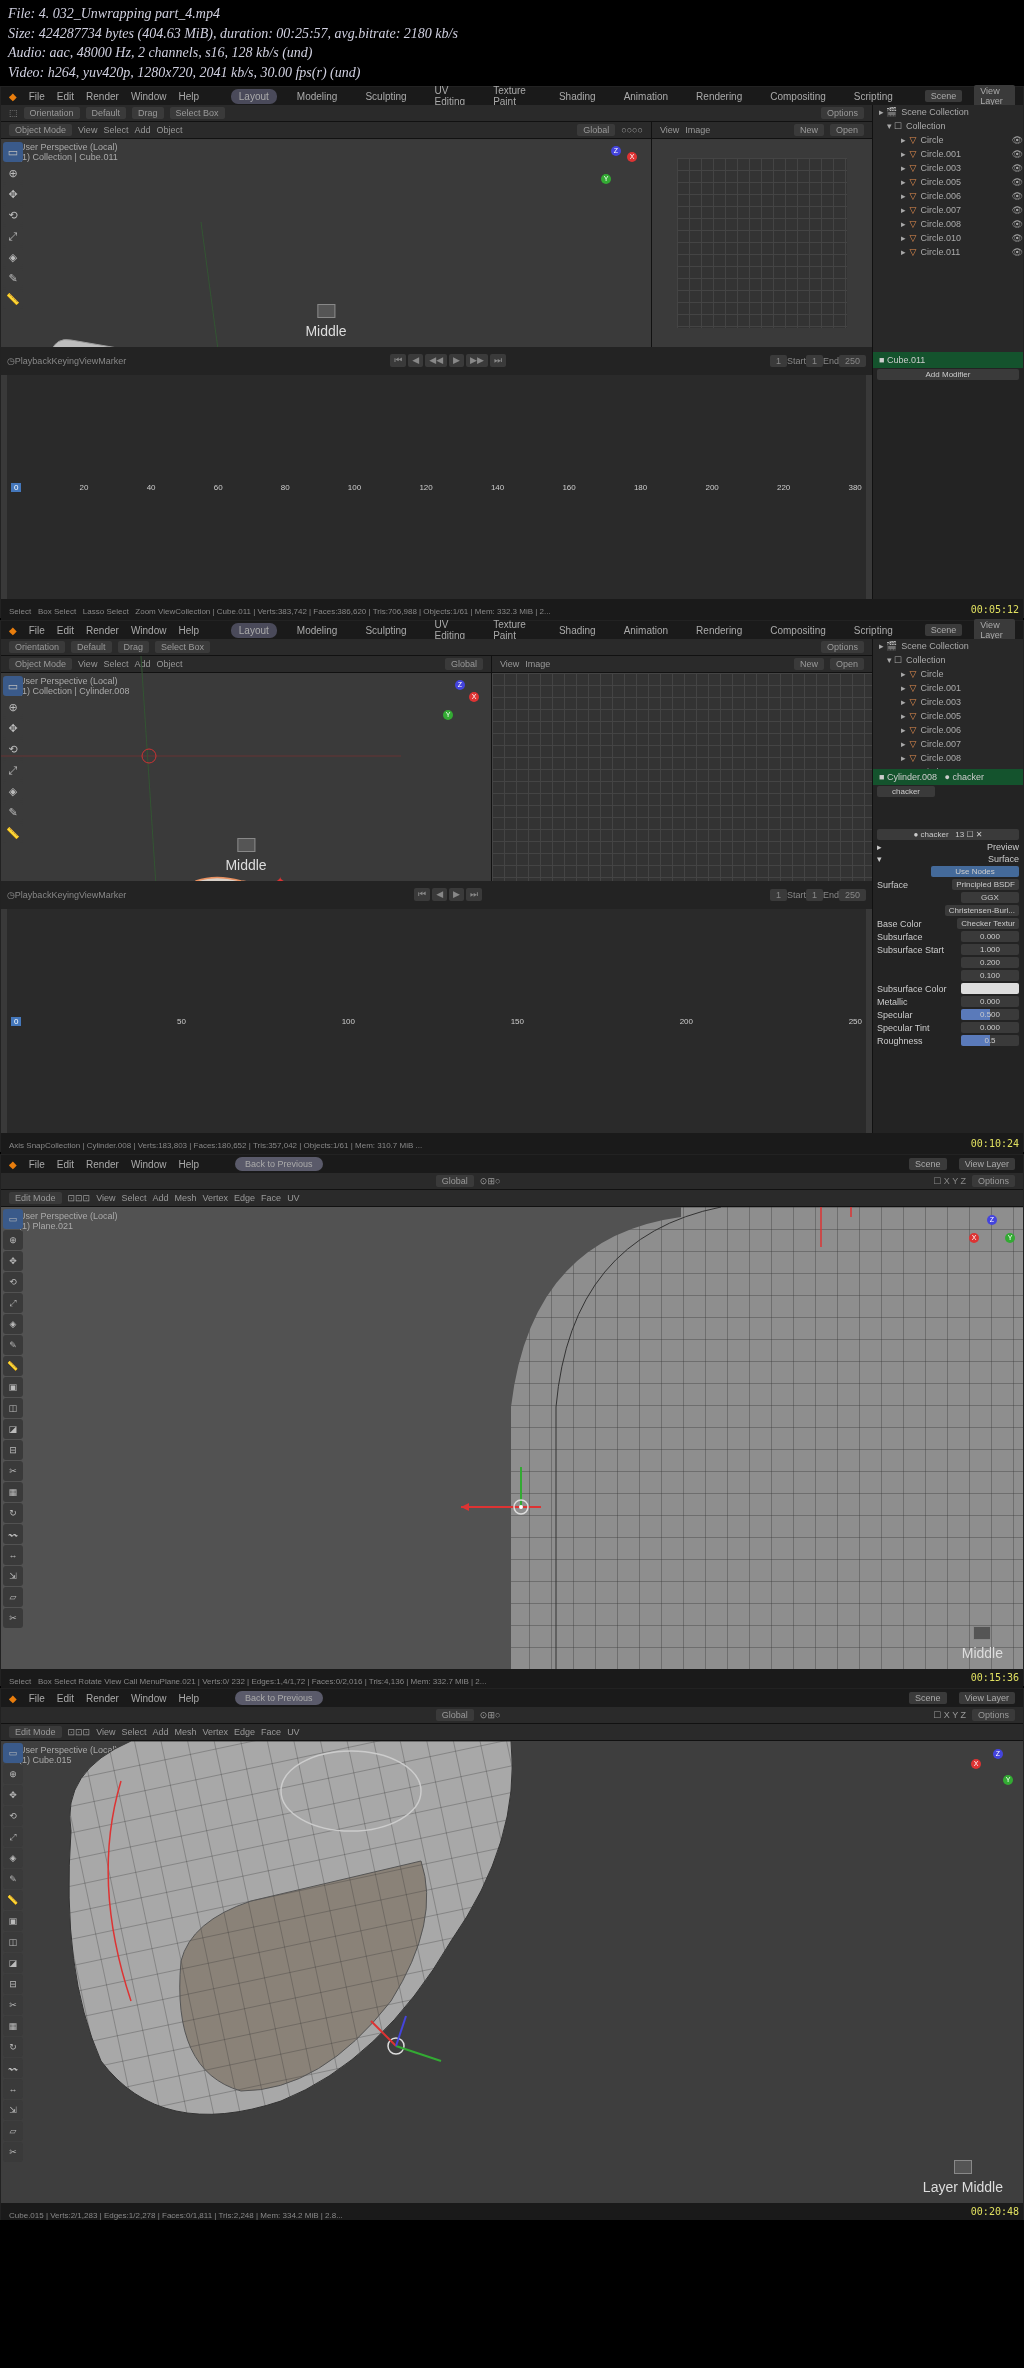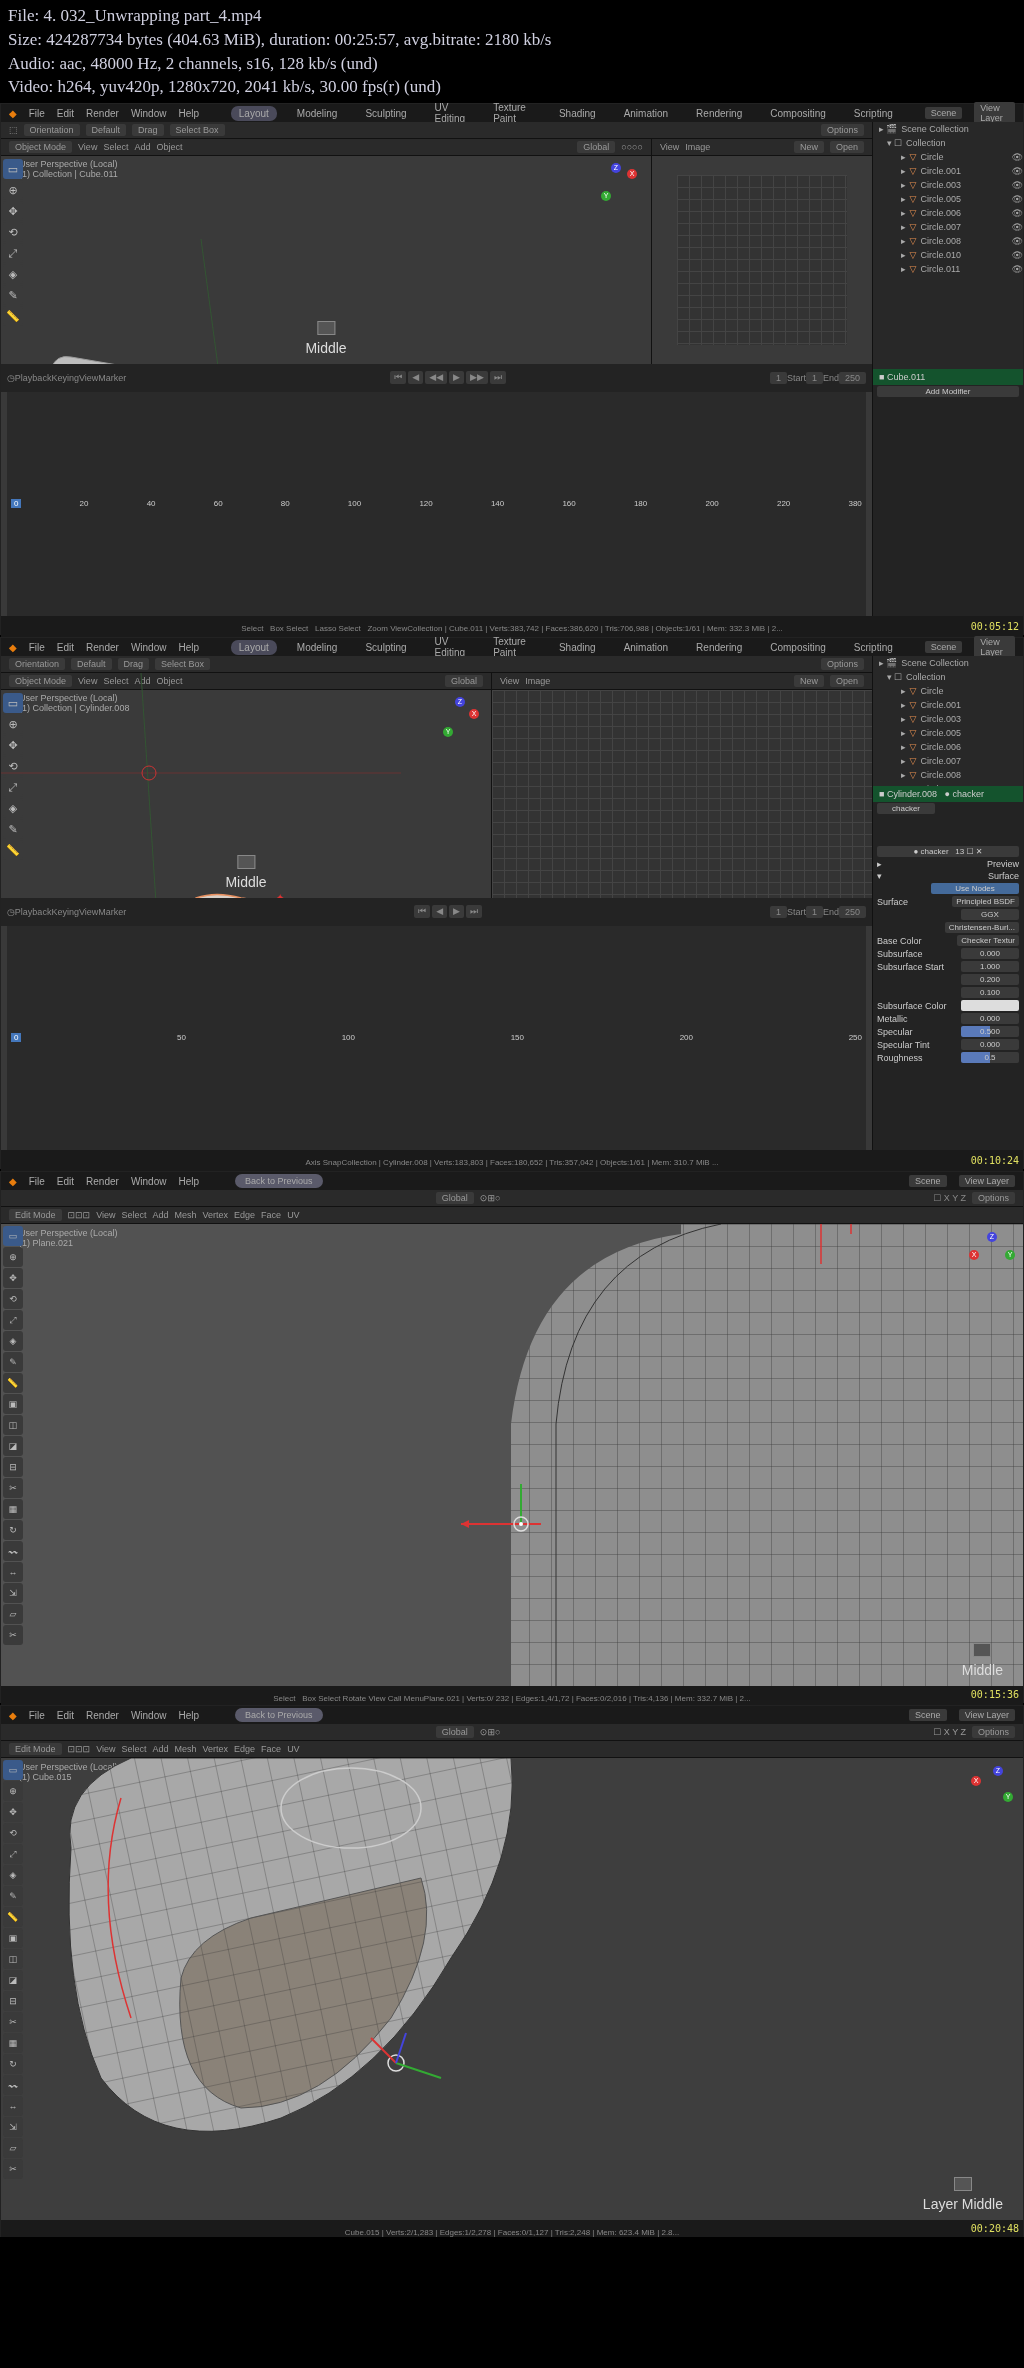--- a/index.html
+++ b/index.html
@@ -1,16 +1,16 @@
 <!DOCTYPE html>
 <html><head>
 <meta charset="utf-8">
 <style>
 body{margin:0;background:#000;font-family:Arial,sans-serif;font-size:8px;color:#ccc;width:1024px}
-.info-header{background:#000;color:#d0d0e0;font-family:'Comic Sans MS',cursive;font-size:17px;padding:4px 8px;line-height:1.4}
+.info-header{background:#000;color:#d0d0e0;font-style:italic;font-family:'Comic Sans MS',cursive;font-size:14px;padding:4px 8px;line-height:1.4}
 .panel{position:relative;background:#393939;border:1px solid #222}
 .menubar{background:#1a1a1a;height:18px;display:flex;align-items:center;gap:12px;padding:0 8px;font-size:10px;color:#aaa}
 .menubar span{cursor:pointer}
 .tab-active{background:#4a4a5a;padding:2px 8px;border-radius:7px}
 .tab{padding:2px 8px}
 .back-btn{background:#5a5a6a;padding:2px 10px;border-radius:8px;font-size:9px}
 .toolbar-row{background:#2a2a2a;height:16px;display:flex;align-items:center;gap:6px;padding:0 8px;font-size:9px;color:#999;border-bottom:1px solid #111}
 .dropdown{background:#3a3a3a;padding:1px 6px;border-radius:2px;font-size:9px}
 .viewport{background:#3a3a3a;position:relative;overflow:hidden}
 .perspective-text{position:absolute;top:4px;left:18px;font-size:9px;color:#aaa}
@@ -21,21 +21,21 @@
 .left-tools .tool.sel{background:#3a5a8a}
 .left-tools-ext{position:absolute;left:2px;top:2px;display:flex;flex-direction:column;gap:1px}
 .left-tools-ext .tool{width:20px;height:20px;background:#3a3a3a;border-radius:3px;display:flex;align-items:center;justify-content:center;color:#bbb;font-size:9px}
 .left-tools-ext .tool.sel{background:#3a5a8a}
 .overlay-label{position:absolute;bottom:8px;left:50%;transform:translateX(-50%);color:#ddd;font-size:14px;text-align:center}
 .overlay-label .icon{display:inline-block;width:16px;height:12px;background:#555;border:1px solid #888;margin-bottom:2px}
 .timeline{background:#232323;height:28px;display:flex;align-items:center;padding:0 6px;font-size:9px;color:#888}
 .timeline-ruler{flex:1;height:14px;background:#2a2a2a;position:relative;margin:0 6px;display:flex;justify-content:space-between;align-items:center;padding:0 4px;font-size:8px}
 .timeline-btns{display:flex;gap:2px}
 .timeline-btns span{background:#3a3a3a;padding:1px 4px;border-radius:2px}
-.statusbar{background:#1a1a1a;height:24px;display:flex;align-items:center;justify-content:center;padding:0 8px;font-size:8px;color:#888}
+.statusbar{background:#1a1a1a;height:24px;display:flex;align-items:center;justify-content:flex-start;padding:0 8px;font-size:8px;color:#888}
 .outliner{background:#282828;font-size:9px;color:#aaa}
 .outliner-row{padding:2px 6px;display:flex;align-items:center;gap:4px}
 .outliner .obj{padding-left:28px;display:flex;align-items:center;gap:4px;height:14px}
 .outliner .icon-tri{color:#e89050}
 .props-header{background:#14532d;padding:3px 6px;font-size:9px;color:#ccc}
 .timestamp{position:absolute;bottom:2px;right:4px;color:#e0e060;font-size:10px;font-family:monospace}
 .right-panel{background:#232323;font-size:9px}
 .prop-row{display:flex;padding:1px 4px;justify-content:space-between;align-items:center}
 .prop-field{background:#3a3a3a;padding:1px 4px;border-radius:2px;min-width:50px;text-align:center;font-size:8px}
 .prop-field.blue{background:#446a9a}
@@ -605,16 +605,16 @@
       <div class="dot" style="background:#d33;top:10px;left:2px">X</div>
       <div class="dot" style="background:#3a3;top:26px;left:34px">Y</div>
       <div class="dot" style="background:#44d;top:0;left:24px">Z</div>
     </div>
     <div class="overlay-label" style="left:auto;right:20px;transform:none">
       <span class="icon"></span><br><span>Layer Middle</span>
     </div>
   </div>
   <div class="statusbar">
     <span></span>
-    <span>Cube.015 | Verts:2/1,283 | Edges:1/2,278 | Faces:0/1,127 | Tris:2,248 | Mem: 623.4 MiB | 2.8...</span>
+    <span>Cube.015 | Verts:2/1,283 | Edges:1/2,278 | Faces:0/1,811 | Tris:2,248 | Mem: 334.2 MiB | 2.8...</span>
   </div>
   <span class="timestamp">00:20:48</span>
 </div>
 
 </body></html>

